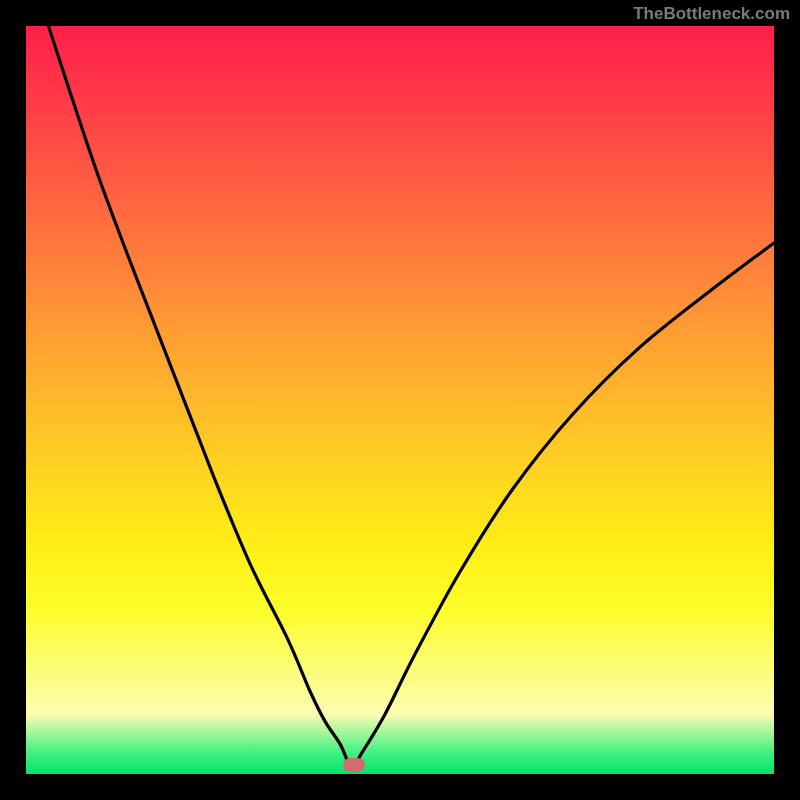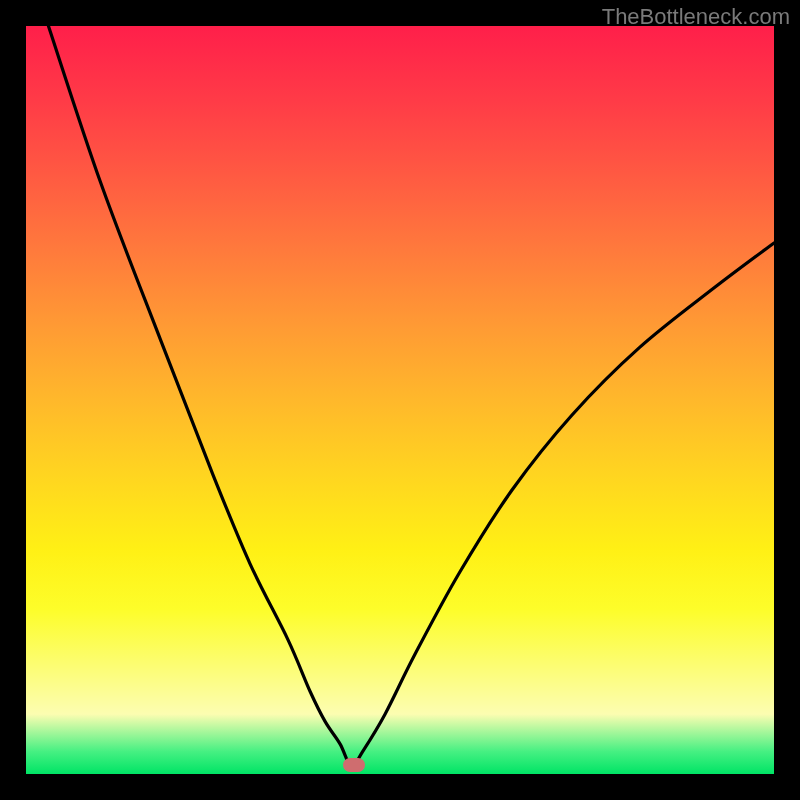--- a/index.html
+++ b/index.html
@@ -39,22 +39,22 @@
       #fcfdb1 92%,
       #46f082 97%,
       #00e465 100%
     );
   }
   .watermark {
     position: absolute;
     top: 4px;
     right: 10px;
     color: #7a7a7a;
-    font-size: 22px;
-    font-weight: 400;
+    font-size: 17px;
+    font-weight: 700;
     letter-spacing: 0px;
     user-select: none;
   }
   svg.curve {
     position: absolute;
     left: 0;
     top: 0;
     width: 748px;
     height: 748px;
     overflow: visible;

